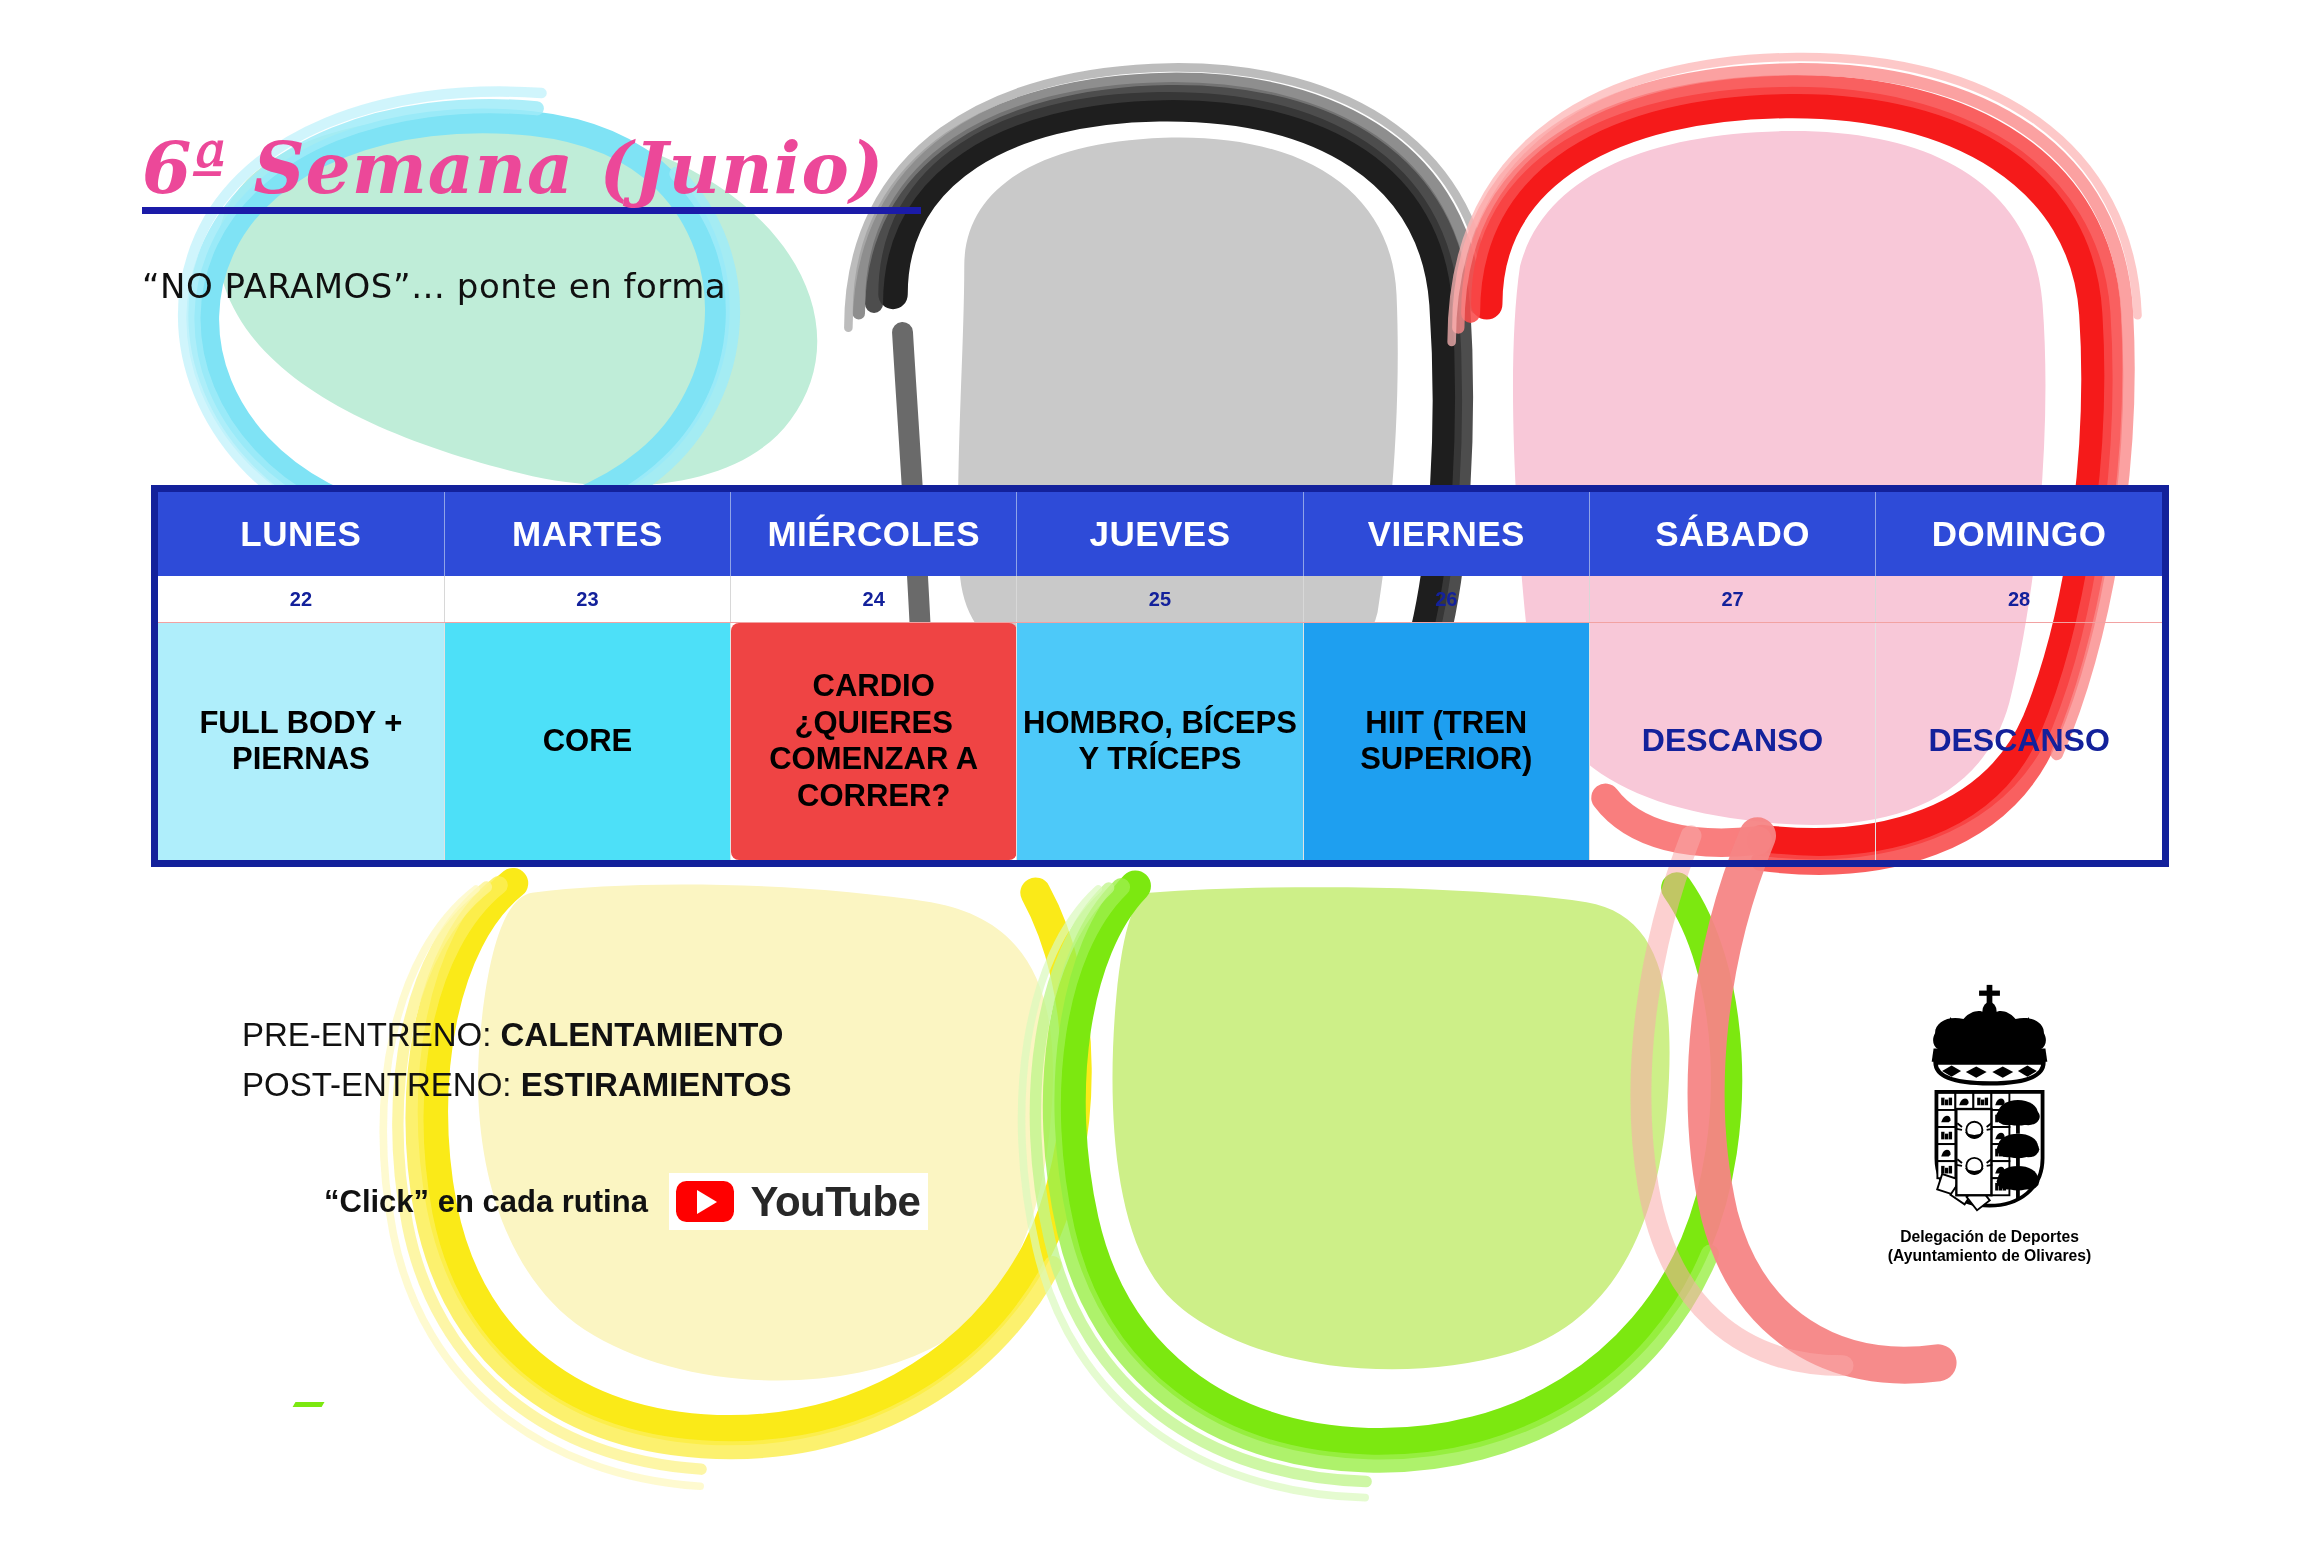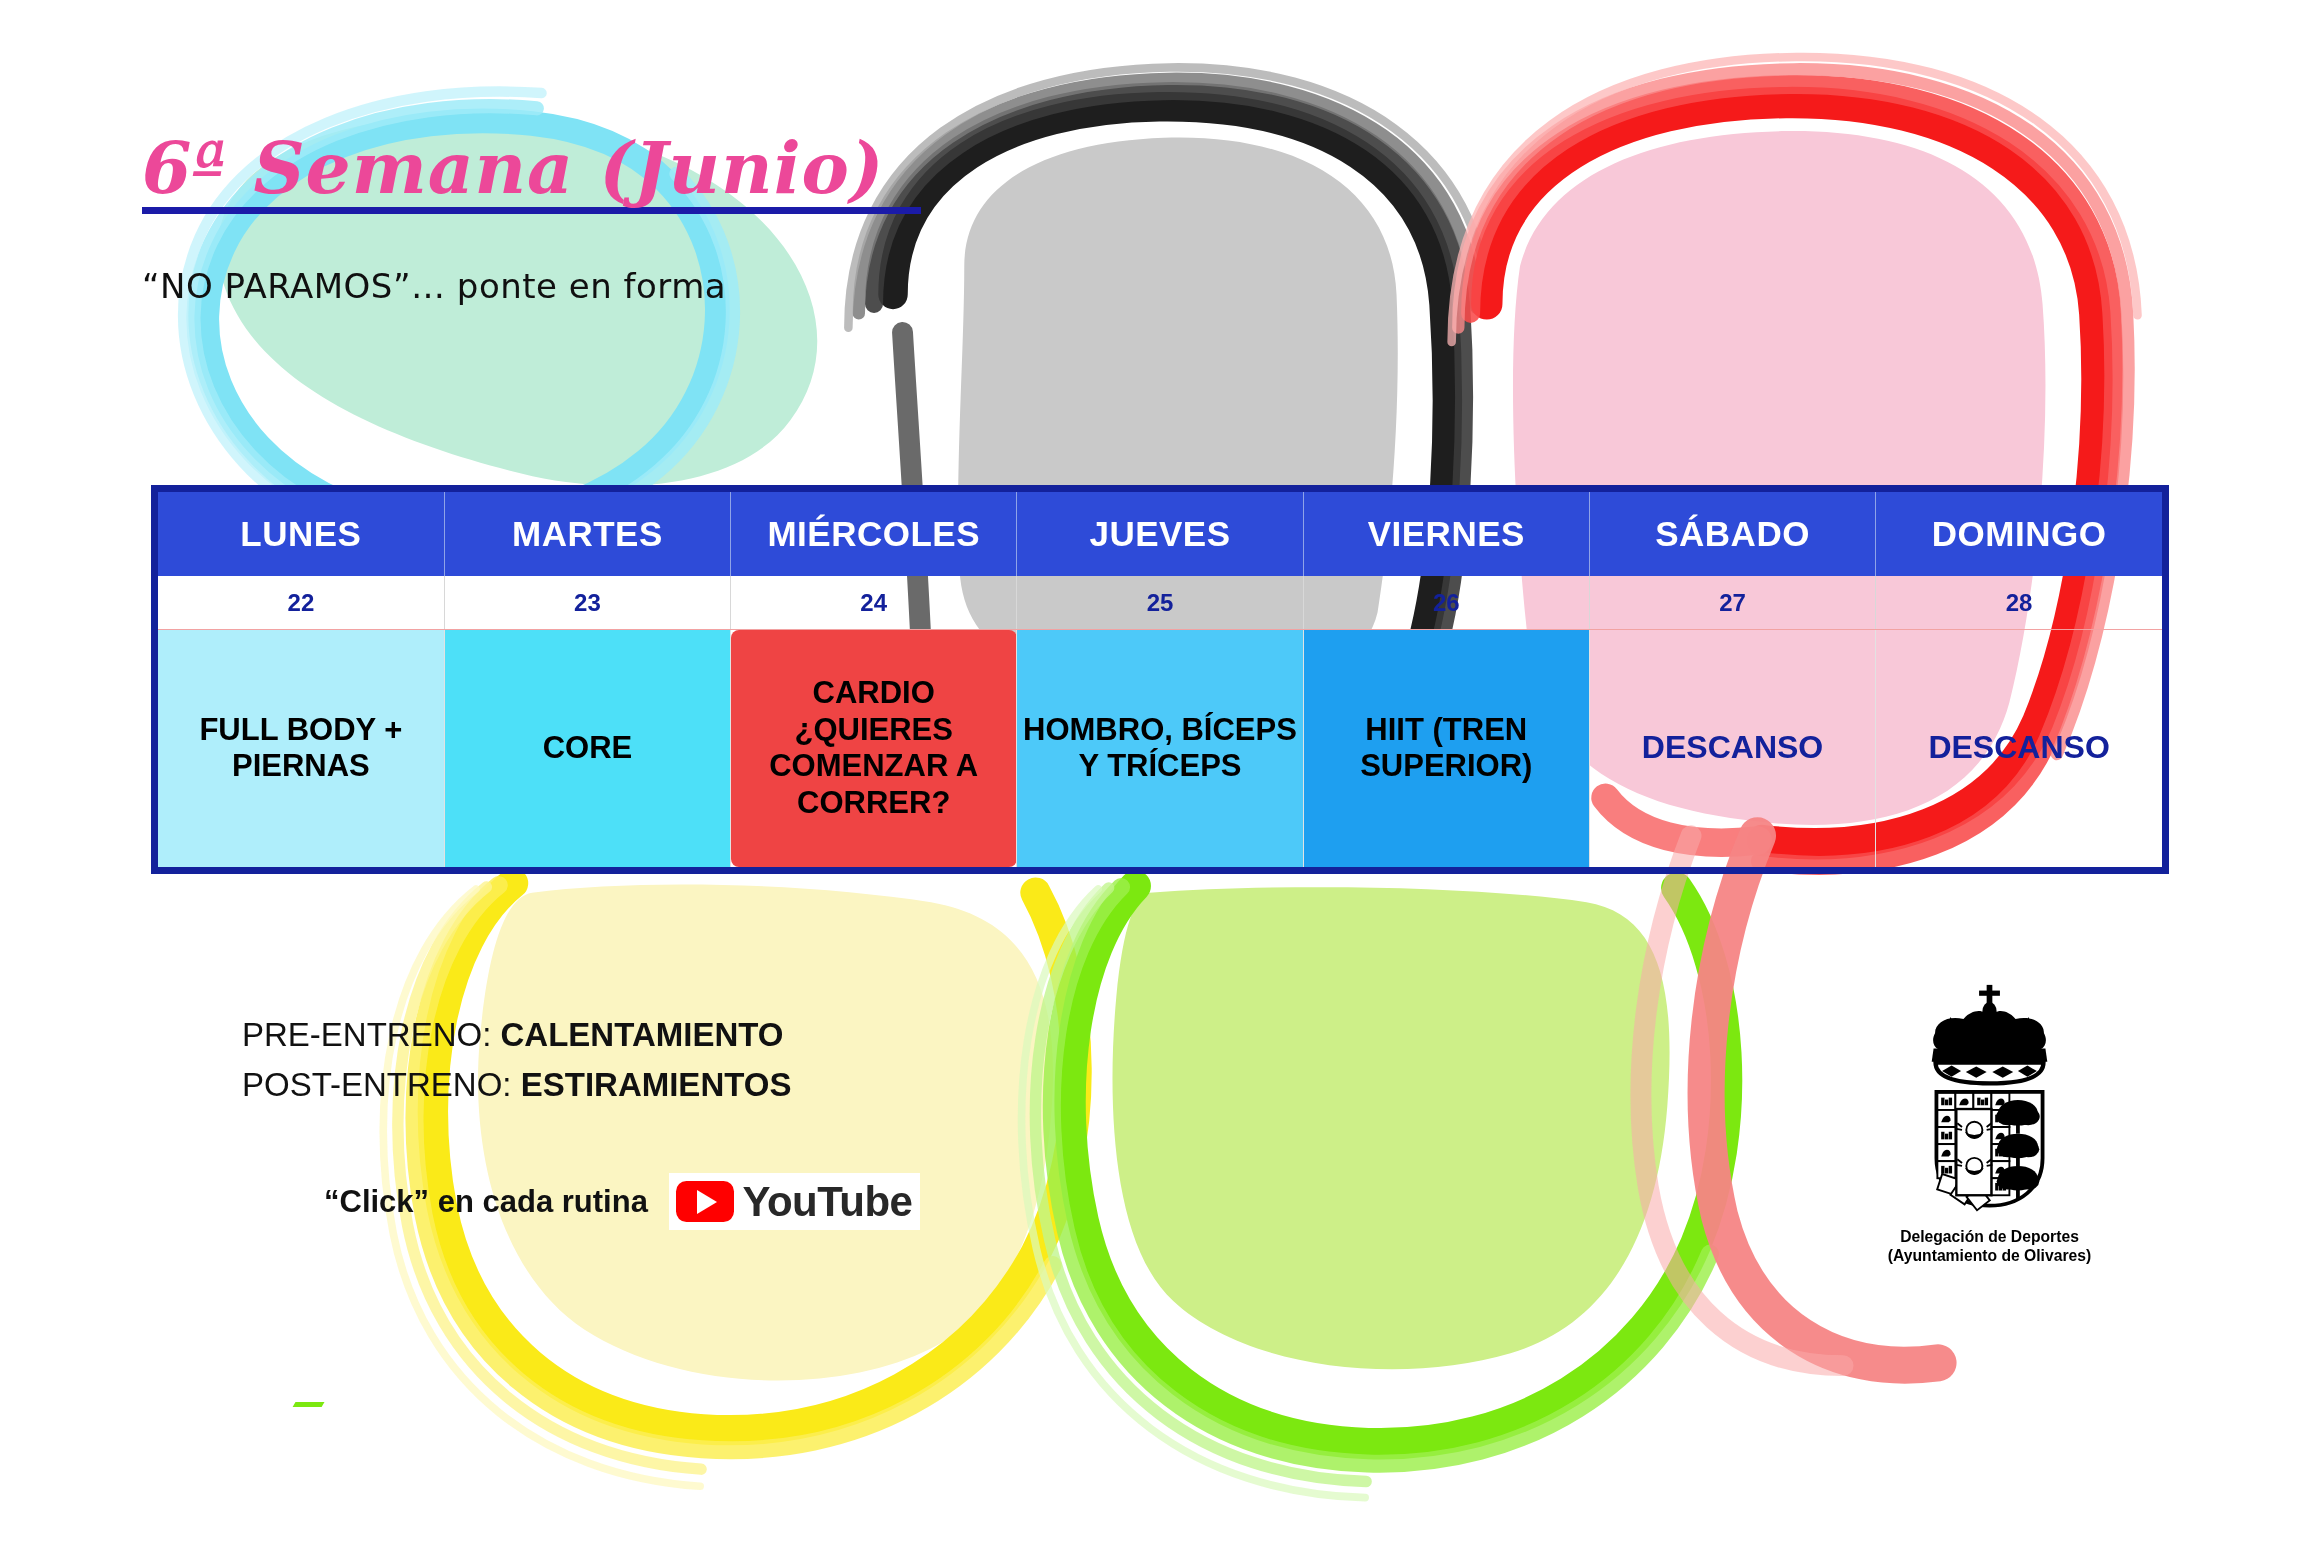--- a/index.html
+++ b/index.html
@@ -60,23 +60,23 @@
     text-align:center;
     vertical-align:middle;
     border-left:1.9px solid #8FA3E8;
     letter-spacing:0.5px;
   }
   .hdr-row th:first-child{border-left:none;}
 
   .date-row td{
     background:transparent;
     color:#13219B;
-    font-size:24px;
+    font-size:20px;
     font-weight:600;
-    height:53px;
+    height:46px;
     text-align:center;
     vertical-align:middle;
     border-left:1.4px solid #d8d8d8;
     border-bottom:1.4px solid #f2a2a2;
   }
   .date-row td:first-child{border-left:none;}
 
   .act-row td{
     height:237px;
     text-align:center;
@@ -102,21 +102,21 @@
     font-size:33px;color:#111;white-space:nowrap;margin-bottom:12.3px;font-weight:400;
   }
   .note-line b{font-weight:bold;}
 
   .click-row{
     position:absolute;left:324px;top:1173px;z-index:6;
     display:flex;align-items:center;gap:21px;white-space:nowrap;
   }
   .click-text{font-size:31px;font-weight:bold;color:#111;}
   .yt-logo{
-    background:#ffffff;padding:4.7px 7.6px;display:flex;align-items:center;gap:8px;
+    background:#ffffff;padding:4.7px 7.6px;display:flex;align-items:center;gap:16px;
   }
   .yt-badge{
     width:58px;height:41px;background:#FF0000;border-radius:10.4px;
     display:flex;align-items:center;justify-content:center;
   }
   .yt-tri{
     width:0;height:0;border-left:20px solid #ffffff;
     border-top:12px solid transparent;border-bottom:12px solid transparent;
     margin-left:3.8px;
   }

